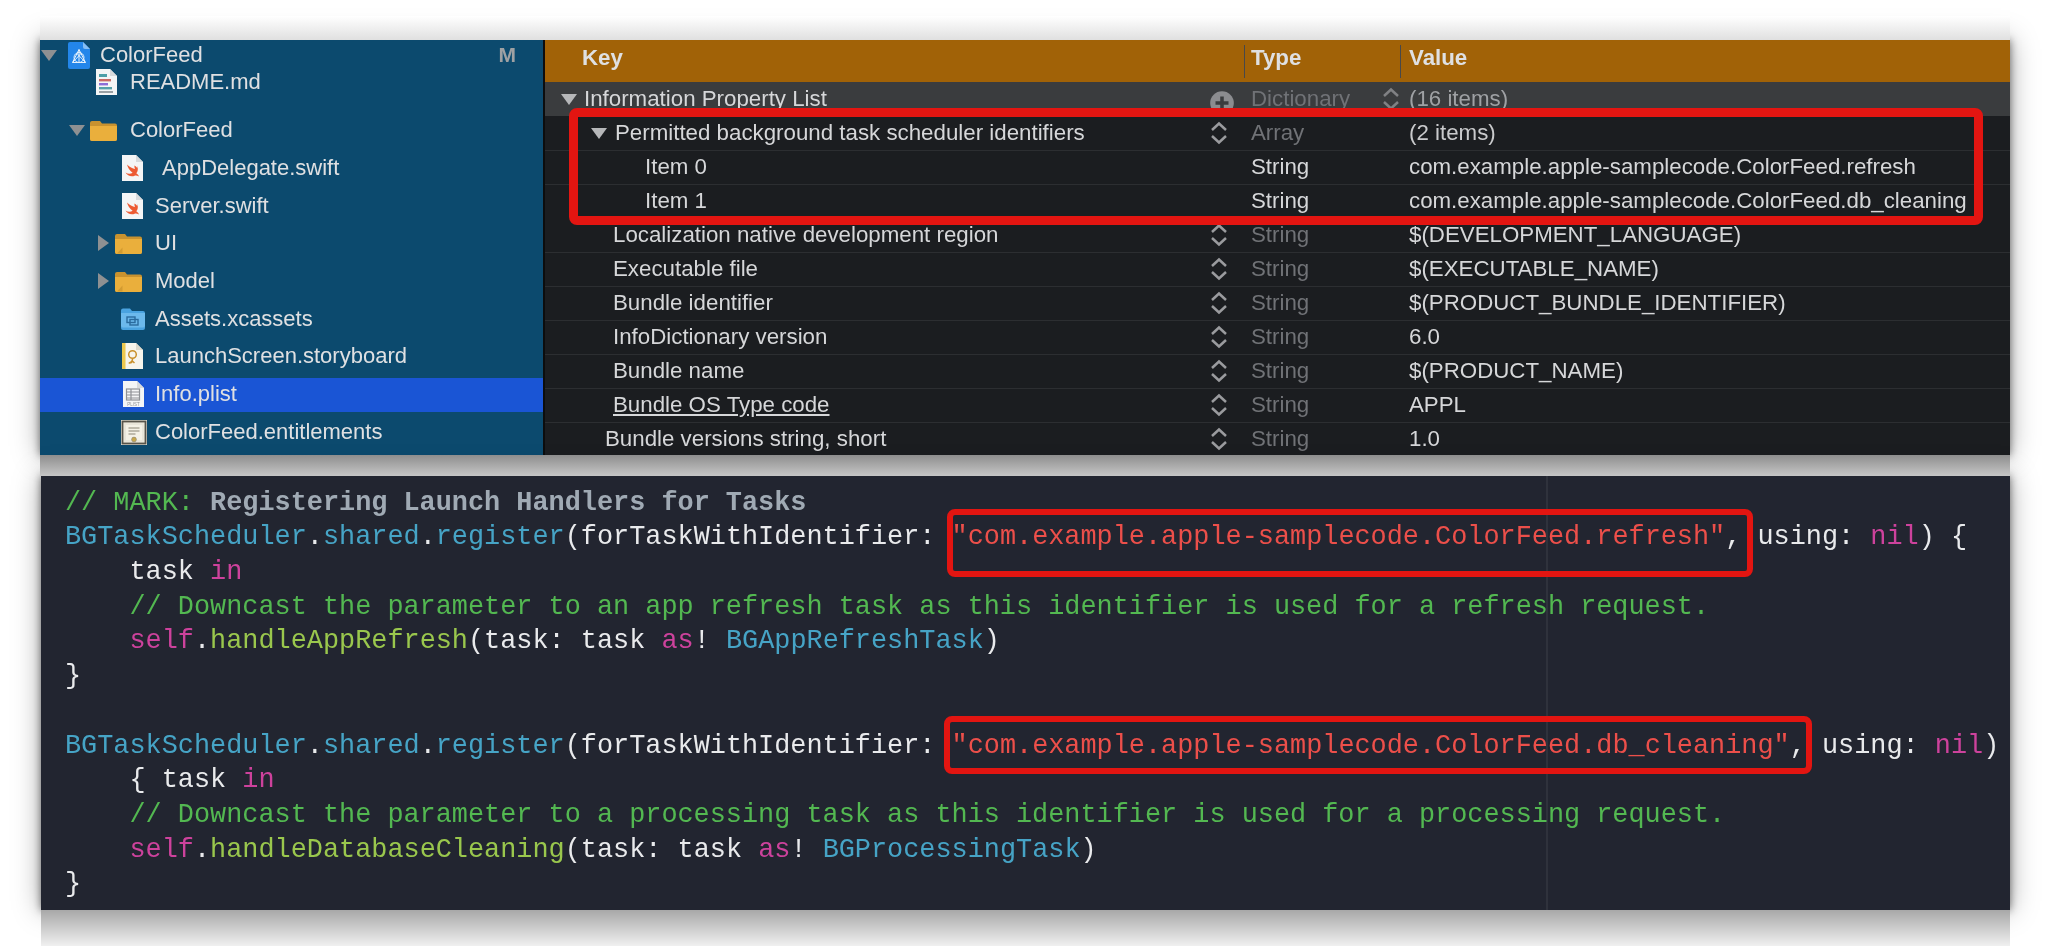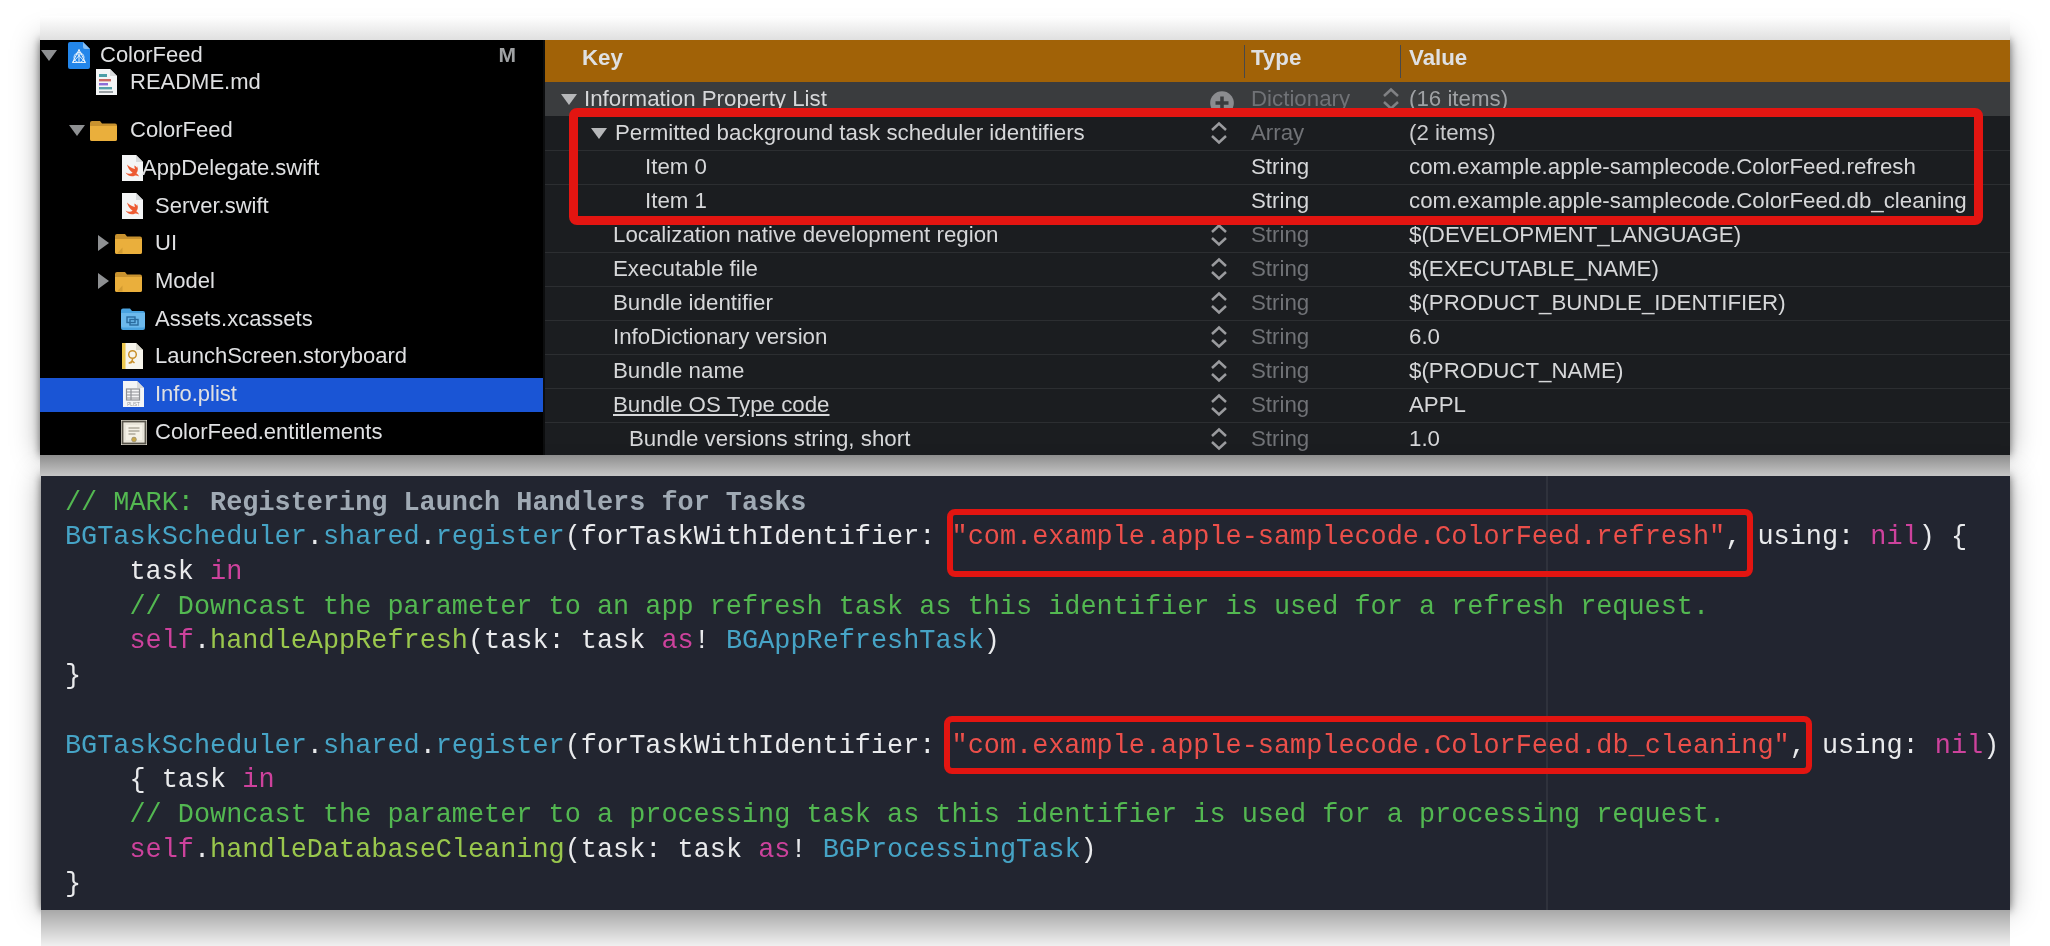--- a/index.html
+++ b/index.html
@@ -1,19 +1,19 @@
 <!DOCTYPE html>
 <html><head>
 <meta charset="utf-8">
 <style>
   html,body{margin:0;padding:0;background:#ffffff;width:2050px;height:946px;overflow:hidden;}
   body{position:relative;font-family:"Liberation Sans",sans-serif;}
   .win1{position:absolute;left:40px;top:40px;width:1970px;height:415px;background:#1b1d20;
         box-shadow:0 0 8px rgba(0,0,0,.5), 0 0 26px rgba(0,0,0,.34);}
-  .sidebar{position:absolute;left:0;top:0;width:523px;height:415px;background:#000000;}
+  .sidebar{position:absolute;left:0;top:0;width:523px;height:415px;background:#0c4a6e;}
   .sdiv{position:absolute;left:503px;top:0;width:2px;height:415px;background:#0c0d0e;}
   .srow{position:absolute;left:0;width:503px;height:38px;color:#dfe0e2;font-size:22px;}
   .srow .lbl{position:absolute;top:50%;transform:translateY(-50%);white-space:nowrap;}
   .sel{position:absolute;left:0;width:505px;background:#1a55d5;}
   .tri{position:absolute;width:0;height:0;}
   .tri.dn{border-left:8px solid transparent;border-right:8px solid transparent;border-top:11px solid #8e9092;}
   .tri.rt{border-top:8px solid transparent;border-bottom:8px solid transparent;border-left:11px solid #8e9092;}
   .icon{position:absolute;}
   .mbadge{position:absolute;left:446px;top:50%;transform:translateY(-50%);color:#9fa1a3;font-weight:bold;font-size:21px;text-align:right;width:30px;}
   
@@ -81,21 +81,21 @@
           <path d="M0 6 h27 v13 a2 2 0 0 1 -2 2 h-23 a2 2 0 0 1 -2-2 z" fill="#eaaf3c"></path>
         </svg>
       <span class="lbl" style="left:90px;">ColorFeed</span>
     </div>
     <div class="srow" style="top:109px;">
       <svg class="icon" style="left:82px;top:6px;" width="21" height="26" viewBox="0 0 21 26">
           <path d="M0 0 h14 l7 7 v19 h-21 z" fill="#f4f5f6"></path>
           <path d="M14 0 l7 7 h-7 z" fill="#d8dadc"></path>
           <path d="M15.2 11 c1.1 2.6 .8 5.5 -.9 7.3 c1.4 .9 2.3 2.1 2.6 3.2 c-1.8-1-3.4-1.2-4.7-.6 c-3.1 1.3-7-.3-8.7-3.3 c2.3 1.5 5.1 1.6 7.1 .2 c-2.9-2-5-5-5.5-8.2 c2.4 2.5 5.4 4.1 8 4.4 c-.5-1.1-.8-2.3-.7-3.6 c1.1 .6 2.2 1.5 2.8 2.6 z" fill="#ed5a32"></path>
         </svg>
-      <span class="lbl" style="left:102px;">AppDelegate.swift</span>
+      <span class="lbl" style="left:122px;">AppDelegate.swift</span>
     </div>
     <div class="srow" style="top:147px;">
       <svg class="icon" style="left:82px;top:6px;" width="21" height="26" viewBox="0 0 21 26">
           <path d="M0 0 h14 l7 7 v19 h-21 z" fill="#f4f5f6"></path>
           <path d="M14 0 l7 7 h-7 z" fill="#d8dadc"></path>
           <path d="M15.2 11 c1.1 2.6 .8 5.5 -.9 7.3 c1.4 .9 2.3 2.1 2.6 3.2 c-1.8-1-3.4-1.2-4.7-.6 c-3.1 1.3-7-.3-8.7-3.3 c2.3 1.5 5.1 1.6 7.1 .2 c-2.9-2-5-5-5.5-8.2 c2.4 2.5 5.4 4.1 8 4.4 c-.5-1.1-.8-2.3-.7-3.6 c1.1 .6 2.2 1.5 2.8 2.6 z" fill="#ed5a32"></path>
         </svg>
       <span class="lbl" style="left:115px;">Server.swift</span>
     </div>
     <div class="srow" style="top:184px;">
@@ -252,21 +252,21 @@
     <div class="trow" style="top:348px;height:34px;">
       <span class="cell" style="left:68px;text-decoration:underline;">Bundle OS Type code</span>
       <svg class="stepper" style="left:661px;top:2px;" width="26" height="30" viewBox="0 0 26 30">
           <path d="M6 12 l7-6.5 7 6.5 M6 18 l7 6.5 7-6.5" stroke="#9a9b9e" stroke-width="2.5" fill="none"></path>
         </svg>
       <span class="cell dim" style="left:706px;">String</span>
       <span class="cell" style="left:864px;">APPL</span>
     </div>
     <div class="sep" style="top:348px;"></div>
     <div class="trow" style="top:382px;height:34px;">
-      <span class="cell" style="left:84px;">Bundle versions string, short</span>
+      <span class="cell" style="left:60px;">Bundle versions string, short</span>
       <svg class="stepper" style="left:661px;top:2px;" width="26" height="30" viewBox="0 0 26 30">
           <path d="M6 12 l7-6.5 7 6.5 M6 18 l7 6.5 7-6.5" stroke="#9a9b9e" stroke-width="2.5" fill="none"></path>
         </svg>
       <span class="cell dim" style="left:706px;">String</span>
       <span class="cell" style="left:864px;">1.0</span>
     </div>
     <div class="sep" style="top:382px;"></div>
   </div>
   <div class="redbox" style="left:529px;top:68px;width:1414px;height:117px;"></div>
 </div>

